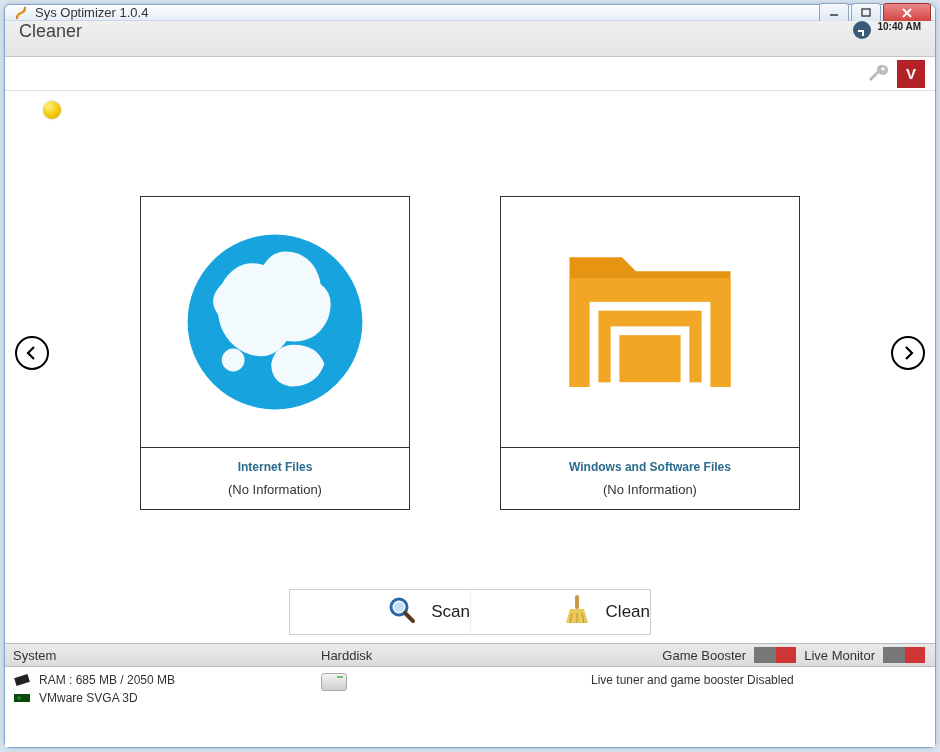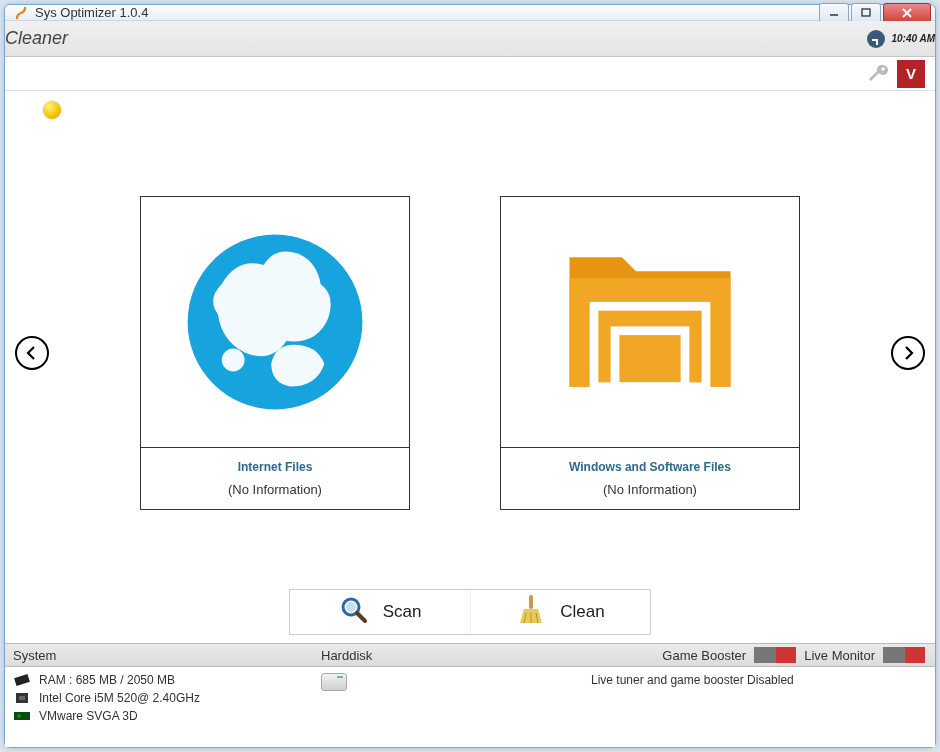--- a/index.html
+++ b/index.html
@@ -45,23 +45,22 @@
     display:flex;align-items:center;justify-content:center;
     font-size: 11px; color:#333;
   }
   .win-btn.close { background: linear-gradient(#e98a88,#d1403d); color:#fff; width:48px; border-color:#a63431;}
   
   .headerbar {
     height: 36px;
     background: linear-gradient(#f0f0f0,#e4e4e4);
     border-bottom: 1px solid #c6c6c6;
     display:flex;
-    align-items:center;
-    padding: 0 0;
-    font-style: italic;
+    align-items:flex-start;
+    padding: 0 14px;
   }
   .headerbar .page-title { font-size: 18px; color:#444; flex:1; }
   .clock-icon {
     width:18px;height:18px;border-radius:50%;
     background:#3a5a7a;
     position:relative;margin-right:6px;
   }
   .clock-icon:before, .clock-icon:after{
     content:'';position:absolute;background:#fff;left:50%;top:50%;transform-origin:top left;
   }
@@ -122,21 +121,21 @@
   .card-footer .card-sub{font-size:13px;color:#333;}
   .card.wide{width:300px;}
   
   .actions{
     background:#fff;display:flex;justify-content:center;padding:6px 0 8px 0;
   }
   .action-group{
     display:flex;border:1px solid #ccc;background:#fff;
   }
   .action-btn{
-    width:180px;height:44px;display:flex;align-items:center;justify-content:center;gap:14px;
+    width:180px;height:44px;display:flex;align-items:center;justify-content:flex-end;gap:14px;
     font-size:17px;color:#222;
   }
   .action-btn + .action-btn{border-left:1px solid #eee;}
   
   .footer-head{
     height:24px;background:linear-gradient(#eaeaea,#dcdcdc);
     border-top:1px solid #bbb;border-bottom:1px solid #bbb;
     display:flex;align-items:center;font-size:13px;color:#333;
   }
   .footer-head .col1{width:310px;padding-left:8px;}
@@ -298,29 +297,20 @@
         <span class="mini-icon">
           <svg width="18" height="14" viewBox="0 0 18 14">
               <rect x="2" y="3" width="14" height="8" fill="#222" transform="rotate(-18 9 7)"></rect>
             </svg>
         </span>
         <span>RAM : 685 MB / 2050 MB</span>
       </div>
       <div class="sys-row">
         <span class="mini-icon">
           <svg width="18" height="14" viewBox="0 0 18 14">
-              <rect x="3" y="2" width="12" height="10" fill="#333"></rect>
-              <rect x="6" y="5" width="6" height="4" fill="#666"></rect>
-            </svg>
-        </span>
-        <span>Intel Core i5M 520@ 2.40GHz</span>
-      </div>
-      <div class="sys-row">
-        <span class="mini-icon">
-          <svg width="18" height="14" viewBox="0 0 18 14">
               <rect x="1" y="3" width="16" height="8" fill="#0a4a0a"></rect>
               <circle cx="6" cy="7" r="2" fill="#2a7a2a"></circle>
             </svg>
         </span>
         <span>VMware SVGA 3D</span>
       </div>
     </div>
     <div class="col2">
       <div class="hdd-icon"></div>
     </div>

